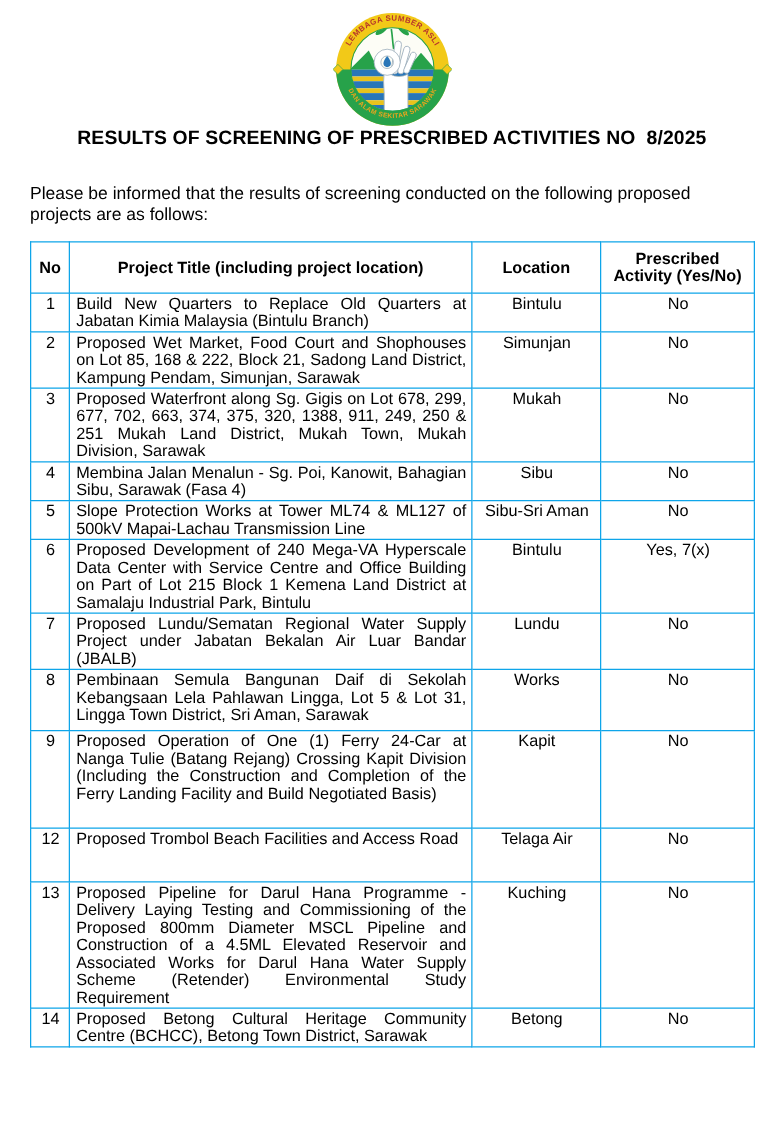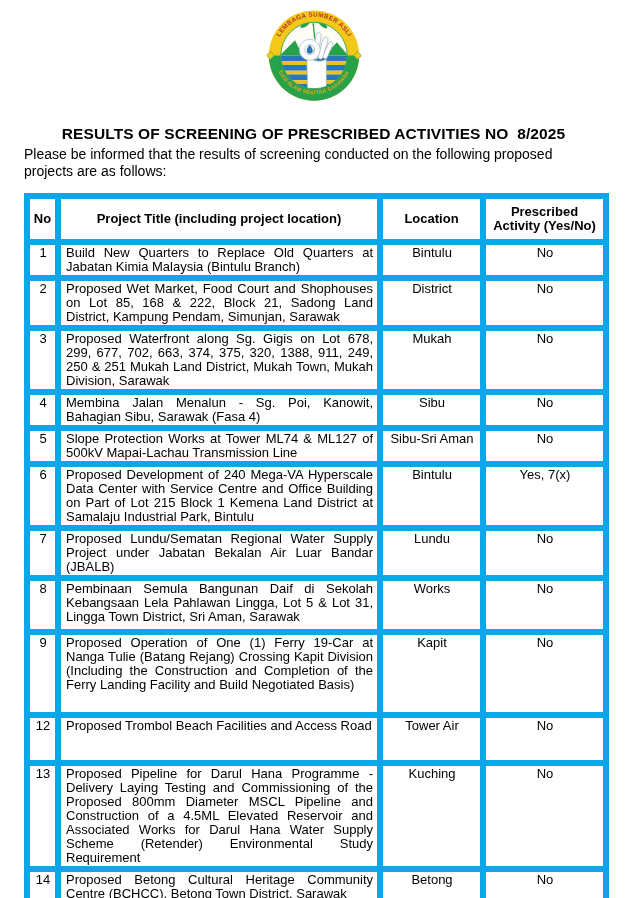--- a/index.html
+++ b/index.html
@@ -16,21 +16,21 @@
   }
   .logo {
     position: absolute;
     top: 8px; left: 50%;
     transform: translateX(-50%);
     width: 95px; height: 95px;
   }
   .logo svg { width: 100%; height: 100%; display: block; }
   .doc-title {
     position: absolute;
-    top: 125px; left: 24px; width: 579px;
+    top: 102px; left: 24px; width: 579px;
     margin: 0;
     font-size: 15.5px;
     font-weight: bold;
     text-align: center;
     white-space: pre-wrap;
     letter-spacing: 0.1px;
   }
   .intro {
     position: absolute;
     top: 146px; left: 24px; width: 579px;
@@ -41,21 +41,21 @@
   table.results {
     position: absolute;
     top: 193px; left: 24px;
     width: 579px;
     border-collapse: collapse;
     table-layout: fixed;
     font-size: 13px;
     line-height: 14px;
   }
   table.results th, table.results td {
-    border: 6px solid #0ea5e9;
+    border: 1px solid #0ea5e9;
     padding: 1px 4px 1px 5px;
     vertical-align: top;
     overflow: hidden;
   }
   table.results th {
     font-weight: bold;
     text-align: center;
     vertical-align: middle;
     height: 36px;
     padding: 2px 3px;
@@ -175,21 +175,21 @@
     <tbody>
       <tr>
         <td class="c-no">1</td>
         <td class="c-title">Build New Quarters to Replace Old Quarters at Jabatan Kimia Malaysia (Bintulu Branch)</td>
         <td class="c-loc">Bintulu</td>
         <td class="c-pa">No</td>
       </tr>
       <tr>
         <td class="c-no">2</td>
         <td class="c-title">Proposed Wet Market, Food Court and Shophouses on Lot 85, 168 &amp; 222, Block 21, Sadong Land District, Kampung Pendam, Simunjan, Sarawak</td>
-        <td class="c-loc">District</td>
+        <td class="c-loc">Simunjan</td>
         <td class="c-pa">No</td>
       </tr>
       <tr>
         <td class="c-no">3</td>
         <td class="c-title">Proposed Waterfront along Sg. Gigis on Lot 678, 299, 677, 702, 663, 374, 375, 320, 1388, 911, 249, 250 &amp; 251 Mukah Land District, Mukah Town, Mukah Division, Sarawak</td>
         <td class="c-loc">Mukah</td>
         <td class="c-pa">No</td>
       </tr>
       <tr>
         <td class="c-no">4</td>
@@ -216,28 +216,28 @@
         <td class="c-pa">No</td>
       </tr>
       <tr>
         <td class="c-no">8</td>
         <td class="c-title">Pembinaan Semula Bangunan Daif di Sekolah Kebangsaan Lela Pahlawan Lingga, Lot 5 &amp; Lot 31, Lingga Town District, Sri Aman, Sarawak</td>
         <td class="c-loc">Works</td>
         <td class="c-pa">No</td>
       </tr>
       <tr>
         <td class="c-no">9</td>
-        <td class="c-title">Proposed Operation of One (1) Ferry 19-Car at Nanga Tulie (Batang Rejang) Crossing Kapit Division (Including the Construction and Completion of the Ferry Landing Facility and Build Negotiated Basis)</td>
+        <td class="c-title">Proposed Operation of One (1) Ferry 24-Car at Nanga Tulie (Batang Rejang) Crossing Kapit Division (Including the Construction and Completion of the Ferry Landing Facility and Build Negotiated Basis)</td>
         <td class="c-loc">Kapit</td>
         <td class="c-pa">No</td>
       </tr>
       <tr>
         <td class="c-no">12</td>
         <td class="c-title">Proposed Trombol Beach Facilities and Access Road</td>
-        <td class="c-loc">Tower Air</td>
+        <td class="c-loc">Telaga Air</td>
         <td class="c-pa">No</td>
       </tr>
       <tr>
         <td class="c-no">13</td>
         <td class="c-title">Proposed Pipeline for Darul Hana Programme - Delivery Laying Testing and Commissioning of the Proposed 800mm Diameter MSCL Pipeline and Construction of a 4.5ML Elevated Reservoir and Associated Works for Darul Hana Water Supply Scheme (Retender) Environmental Study Requirement</td>
         <td class="c-loc">Kuching</td>
         <td class="c-pa">No</td>
       </tr>
       <tr>
         <td class="c-no">14</td>

